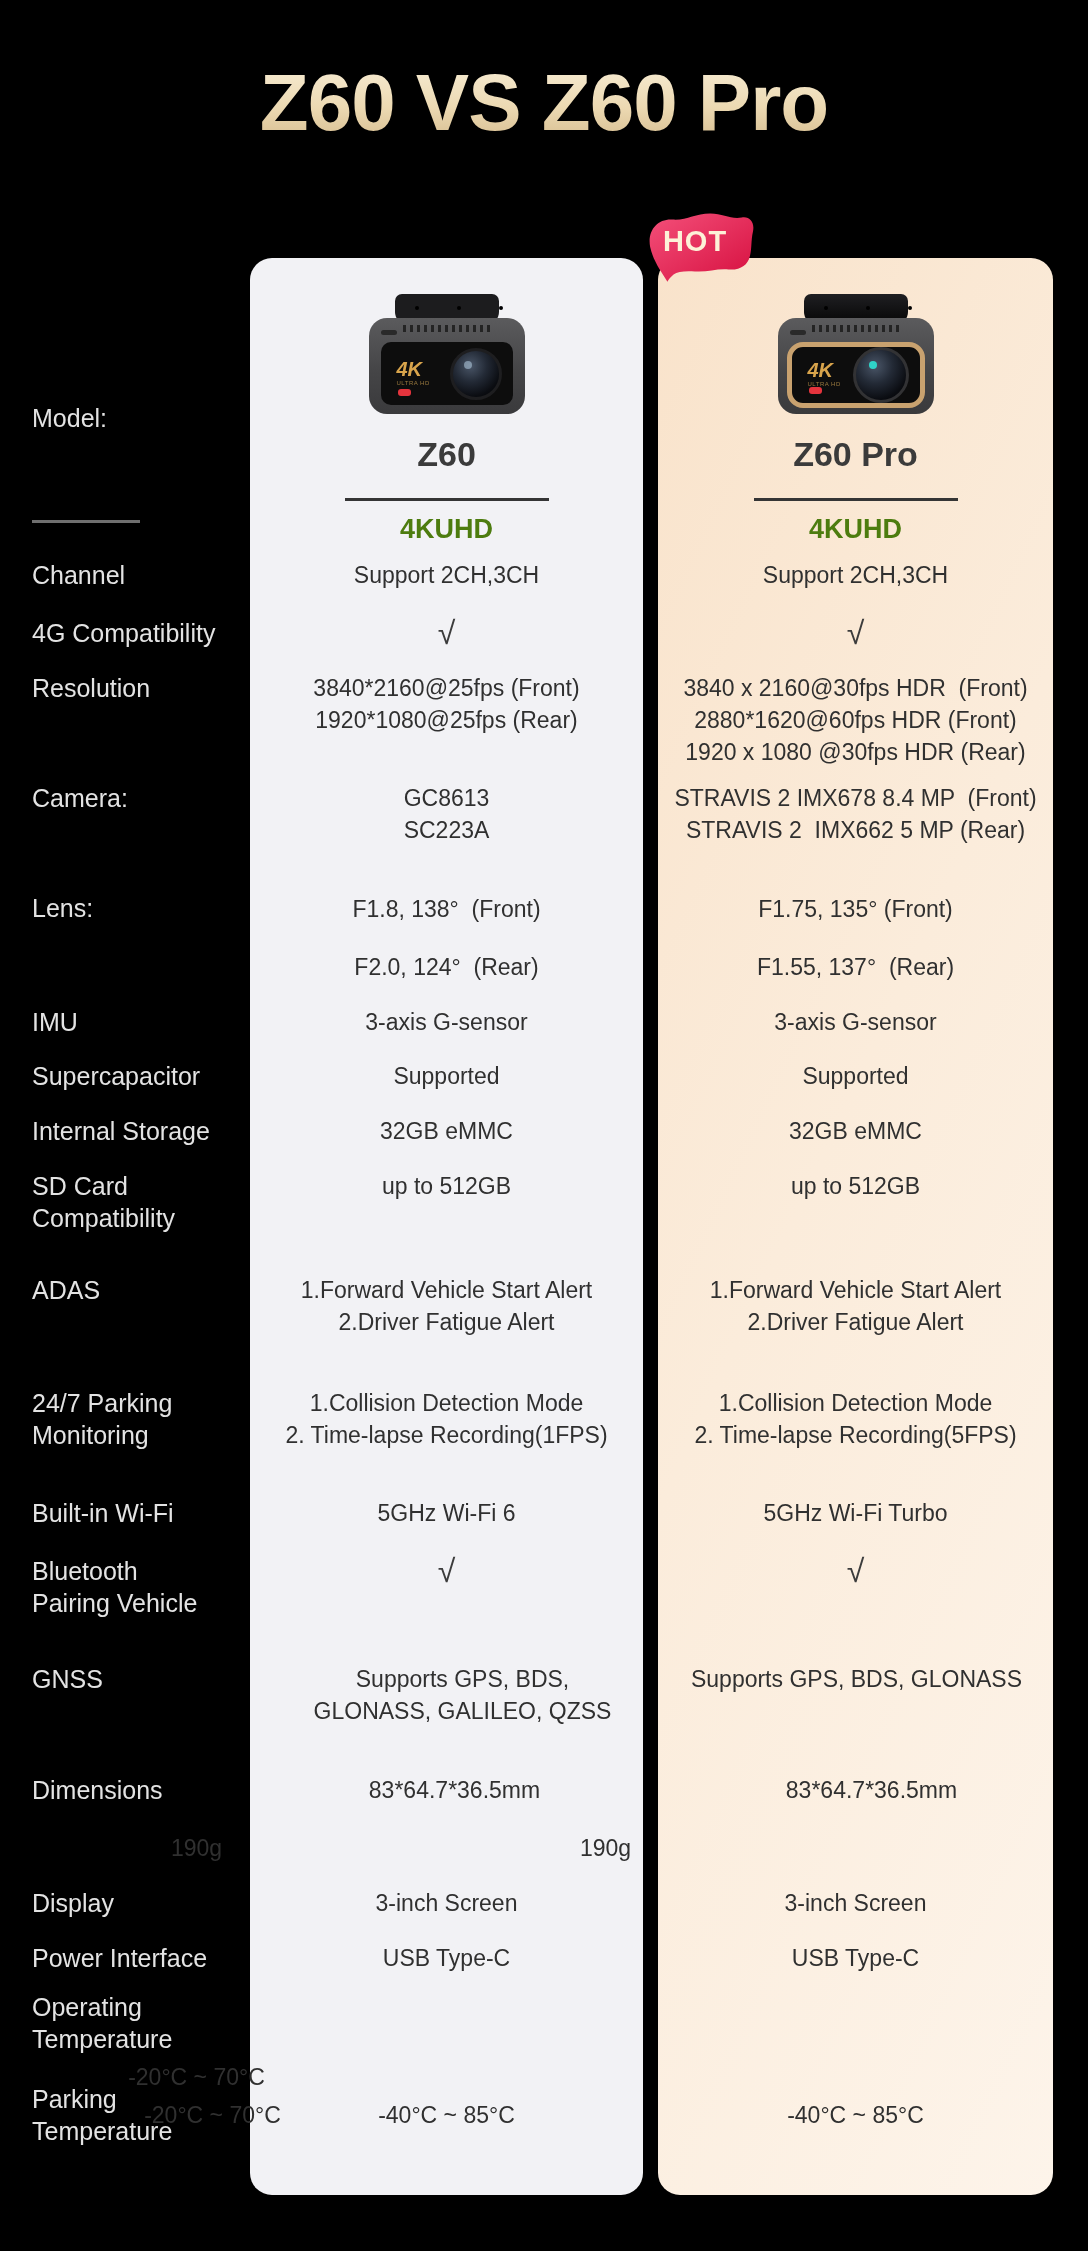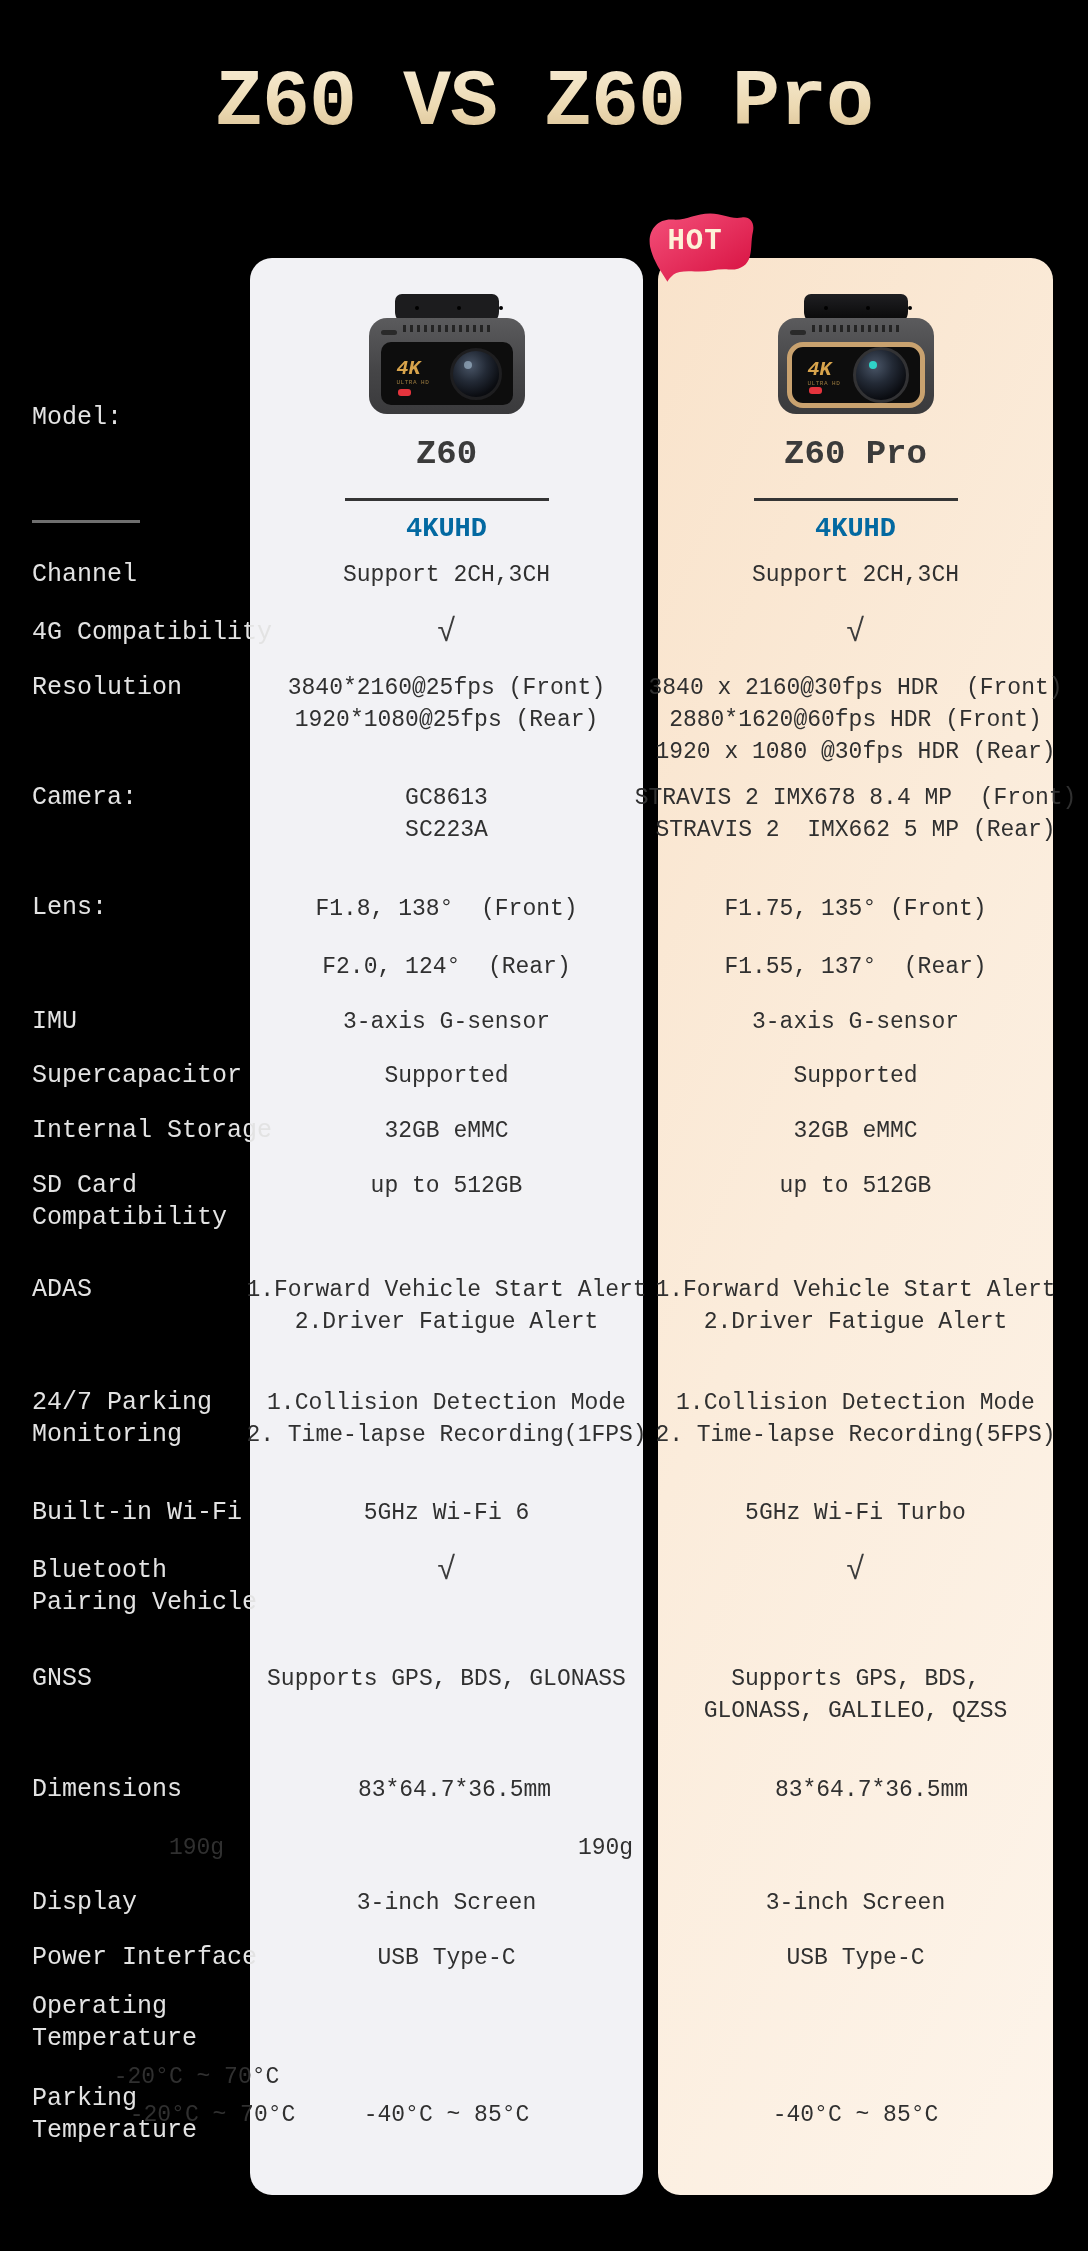--- a/index.html
+++ b/index.html
@@ -1,18 +1,18 @@
 <!DOCTYPE html>
 <html style="--background: #000000; --title-gold-light: #f7ecd4; --title-gold-dark: #d3b98b; --card-left-bg: #f2f2f5; --card-right-bg-start: #f9e3cb; --card-right-bg-end: #fdf4ea; --hot-red-light: #f4507a; --hot-red-dark: #d60f3f; --hot-text: #fdf2d8; --label-text: #e3e3e3; --value-text: #303030; --screen-gold: #d8a44c;"><head>
 <meta charset="utf-8">
 <style>
   html,body{margin:0;padding:0;background:#000;}
   .page{
     position:relative;width:1088px;height:2251px;background:var(--background,#000);
-    overflow:hidden;font-family:Liberation Mono, monospace;
+    overflow:hidden;font-family:Liberation Sans, sans-serif;
     -webkit-font-smoothing:antialiased;
   }
   
   .title-wrap{padding-top:58px;height:90px;text-align:center;}
   .title{
     display:inline-block;font-size:80px;font-weight:bold;letter-spacing:-1px;
     line-height:90px;color:#e7d2a8;
   }
   @supports ((-webkit-background-clip:text) or (background-clip:text)){
     .title{
@@ -68,21 +68,21 @@
   .row-storage-temp{height:90px;}
   .row.top .cell{justify-content:flex-start;padding-top:var(--pt,12px);}
   .row-lens .cell-left,.row-lens .cell-right{justify-content:center;gap:26px;}
   .row-lens .cell-label{justify-content:flex-start;padding-top:12px;}
   
   .row-model .cell-label{justify-content:center;padding-top:121px;}
   .model-divider{width:108px;height:3px;background:#6f6f6f;margin-top:86px;}
   .product-cell{justify-content:flex-end;padding-top:34px;}
   .product-name{margin-top:20px;font-size:34px;font-weight:bold;color:#3b3b3b;line-height:36px;}
   .product-underline{width:204px;height:3px;background:#353535;margin-top:26px;}
-  .product-quality{margin-top:12px;font-size:27px;font-weight:bold;color:#0369a1;line-height:32px;}
+  .product-quality{margin-top:12px;font-size:27px;font-weight:bold;color:#4d7c0f;line-height:32px;}
   
   .cam{position:relative;width:160px;height:122px;}
   .cam-mount{
     position:absolute;top:0;left:28px;right:28px;height:30px;background:#1c1c1e;
     border-radius:7px 7px 12px 12px;
   }
   .cam--pro .cam-mount{background:linear-gradient(180deg,#1f1f22,#060606);}
   .cam-mount-dots{
     position:absolute;left:20px;top:12px;width:4px;height:4px;border-radius:50%;background:#000;
     box-shadow:42px 0 0 #000,84px 0 0 #000;
@@ -369,27 +369,27 @@
           </div>
     <div class="cell cell-right">
             <div class="line check">√</div>
           </div>
   </div>
 
   <div class="row row-gnss top">
     <div class="cell cell-label">
             <div class="line">GNSS</div>
           </div>
-    <div class="cell cell-left">
-            <div class="line">Supports GPS, BDS, GLONASS</div>
-          </div>
     <div class="cell cell-right">
             <div class="line">Supports GPS, BDS,</div>
             <div class="line">GLONASS, GALILEO, QZSS</div>
           </div>
+    <div class="cell cell-left">
+            <div class="line">Supports GPS, BDS, GLONASS</div>
+          </div>
   </div>
 
   <div class="row row-dimensions">
     <div class="cell cell-label">
             <div class="line">Dimensions</div>
           </div>
     <div class="cell cell-left">
             <div class="line">83*64.7*36.5mm</div>
           </div>
     <div class="cell cell-right">

